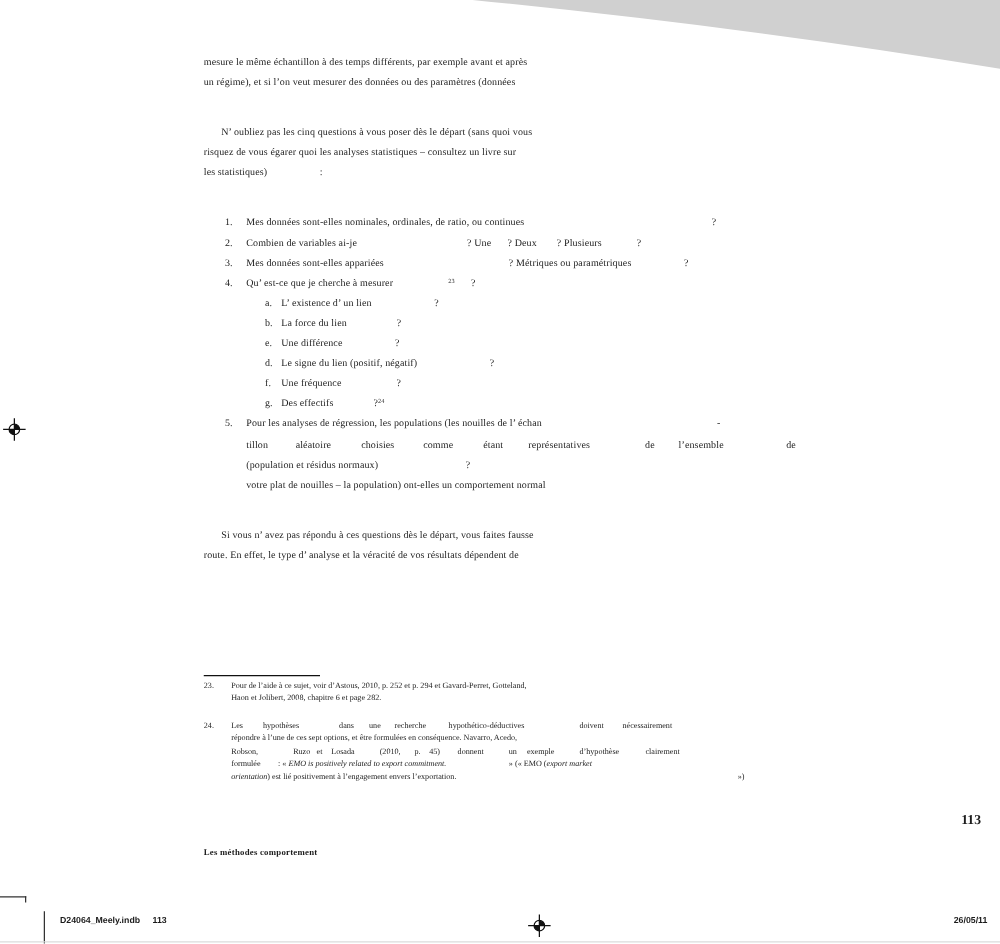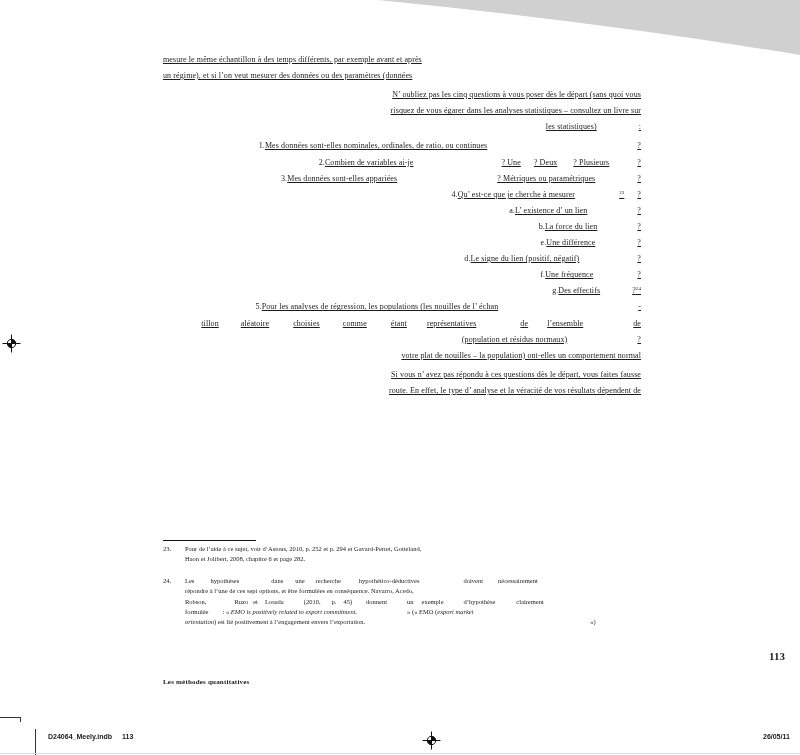--- a/index.html
+++ b/index.html
@@ -1,22 +1,22 @@
 <!DOCTYPE html>
 <html><head>
 <meta charset="utf-8">
 <style>
   html,body{margin:0;padding:0;background:#ffffff;}
   .page{position:relative;width:800px;height:755px;background:#ffffff;overflow:hidden;
         font-family:"Liberation Serif", serif;color:#1c1c1c;}
   .wedge{position:absolute;top:0;left:0;}
   .regmark{position:absolute;}
   
-  #body-text{position:absolute;left:163px;top:52px;width:478px;text-decoration:underline;}
-  .block + .block{margin-top:3px;text-align:right;}
+  #body-text{position:absolute;left:163px;top:42px;width:478px;}
+  .block + .block{margin-top:24px;}
   .line{white-space:nowrap;font-size:8px;line-height:16.1px;letter-spacing:.1px;}
   .k-p{padding-left:0;}
   .k-pi{padding-left:14px;}
   .k-li1{padding-left:34px;}
   .k-li1c{padding-left:34px;}
   .k-li2{padding-left:62px;}
   .marker{display:inline-block;}
   .k-li1 .marker{width:17px;margin-left:-17px;}
   .k-li2 .marker{width:13px;margin-left:-13px;}
   .gap{display:inline-block;}
@@ -61,21 +61,21 @@
     </svg>
   </div>
 
   <div id="body-text">
       <div class="block">
         <div class="line k-p">mesure le même échantillon à des temps différents, par exemple avant et après</div>
         <div class="line k-p">un régime), et si l’on veut mesurer des données ou des paramètres (données</div>
       </div>
       <div class="block">
         <div class="line k-pi">N’ oubliez pas les cinq questions à vous poser dès le départ (sans quoi vous</div>
-        <div class="line k-p">risquez de vous égarer dans les analyses statistiques – consultez un livre sur</div>
+        <div class="line k-p">risquez de vous égarer quoi les analyses statistiques – consultez un livre sur</div>
         <div class="line k-p">les statistiques)<span class="gap" style="width: 42px;"></span>:</div>
       </div>
       <div class="block">
         <div class="line k-li1"><span class="marker">1.</span>Mes données sont-elles nominales, ordinales, de ratio, ou continues<span class="gap" style="width: 150px;"></span>?</div>
         <div class="line k-li1"><span class="marker">2.</span>Combien de variables ai-je<span class="gap" style="width: 88px;"></span>? Une<span class="gap" style="width: 13px;"></span>? Deux<span class="gap" style="width: 16px;"></span>? Plusieurs<span class="gap" style="width: 28px;"></span>?</div>
         <div class="line k-li1"><span class="marker">3.</span>Mes données sont-elles appariées<span class="gap" style="width: 100px;"></span>? Métriques ou paramétriques<span class="gap" style="width: 42px;"></span>?</div>
         <div class="line k-li1"><span class="marker">4.</span>Qu’ est-ce que je cherche à mesurer<span class="gap" style="width: 44px;"></span><sup>23</sup><span class="gap" style="width: 13px;"></span>?</div>
         <div class="line k-li2"><span class="marker">a.</span>L’ existence d’ un lien<span class="gap" style="width: 50px;"></span>?</div>
         <div class="line k-li2"><span class="marker">b.</span>La force du lien<span class="gap" style="width: 40px;"></span>?</div>
         <div class="line k-li2"><span class="marker">e.</span>Une différence<span class="gap" style="width: 42px;"></span>?</div>
@@ -102,21 +102,21 @@
       <div class="footnote">
         <div class="line"><span class="marker">24.</span>Les<span class="gap" style="width: 16px;"></span>hypothèses<span class="gap" style="width: 32px;"></span>dans<span class="gap" style="width: 12px;"></span>une<span class="gap" style="width: 11px;"></span>recherche<span class="gap" style="width: 18px;"></span>hypothético-déductives<span class="gap" style="width: 44px;"></span>doivent<span class="gap" style="width: 15px;"></span>nécessairement</div>
         <div class="line">répondre à l’une de ces sept options, et être formulées en conséquence. Navarro, Acedo,</div>
         <div class="line">Robson,<span class="gap" style="width: 28px;"></span>Ruzo<span class="gap" style="width: 5px;"></span>et<span class="gap" style="width: 7px;"></span>Losada<span class="gap" style="width: 20px;"></span>(2010,<span class="gap" style="width: 11px;"></span>p.<span class="gap" style="width: 7px;"></span>45)<span class="gap" style="width: 14px;"></span>donnent<span class="gap" style="width: 20px;"></span>un<span class="gap" style="width: 8px;"></span>exemple<span class="gap" style="width: 20px;"></span>d’hypothèse<span class="gap" style="width: 21px;"></span>clairement</div>
         <div class="line">formulée<span class="gap" style="width: 14px;"></span>: « <em>EMO is positively related to export commitment.</em><span class="gap" style="width: 50px;"></span>» (« EMO (<em>export market</em></div>
         <div class="line"><em>orientation</em>) est lié positivement à l’engagement envers l’exportation.<span class="gap" style="width: 225px;"></span>»)</div>
       </div>
     </div>
 
   <div class="pagenum">113</div>
-  <div class="running">Les méthodes quantitatives</div>
+  <div class="running">Les méthodes comportement</div>
 
   <div class="cropmark-h"></div>
   <div class="cropmark-tick"></div>
   <div class="cropmark-v"></div>
 
   <div class="slugline">
     <span>D24064_Meely.indb</span><span class="slug-gap"></span><span>113</span>
   </div>
 
   <div class="regmark" style="left:422px;top:731px;">

